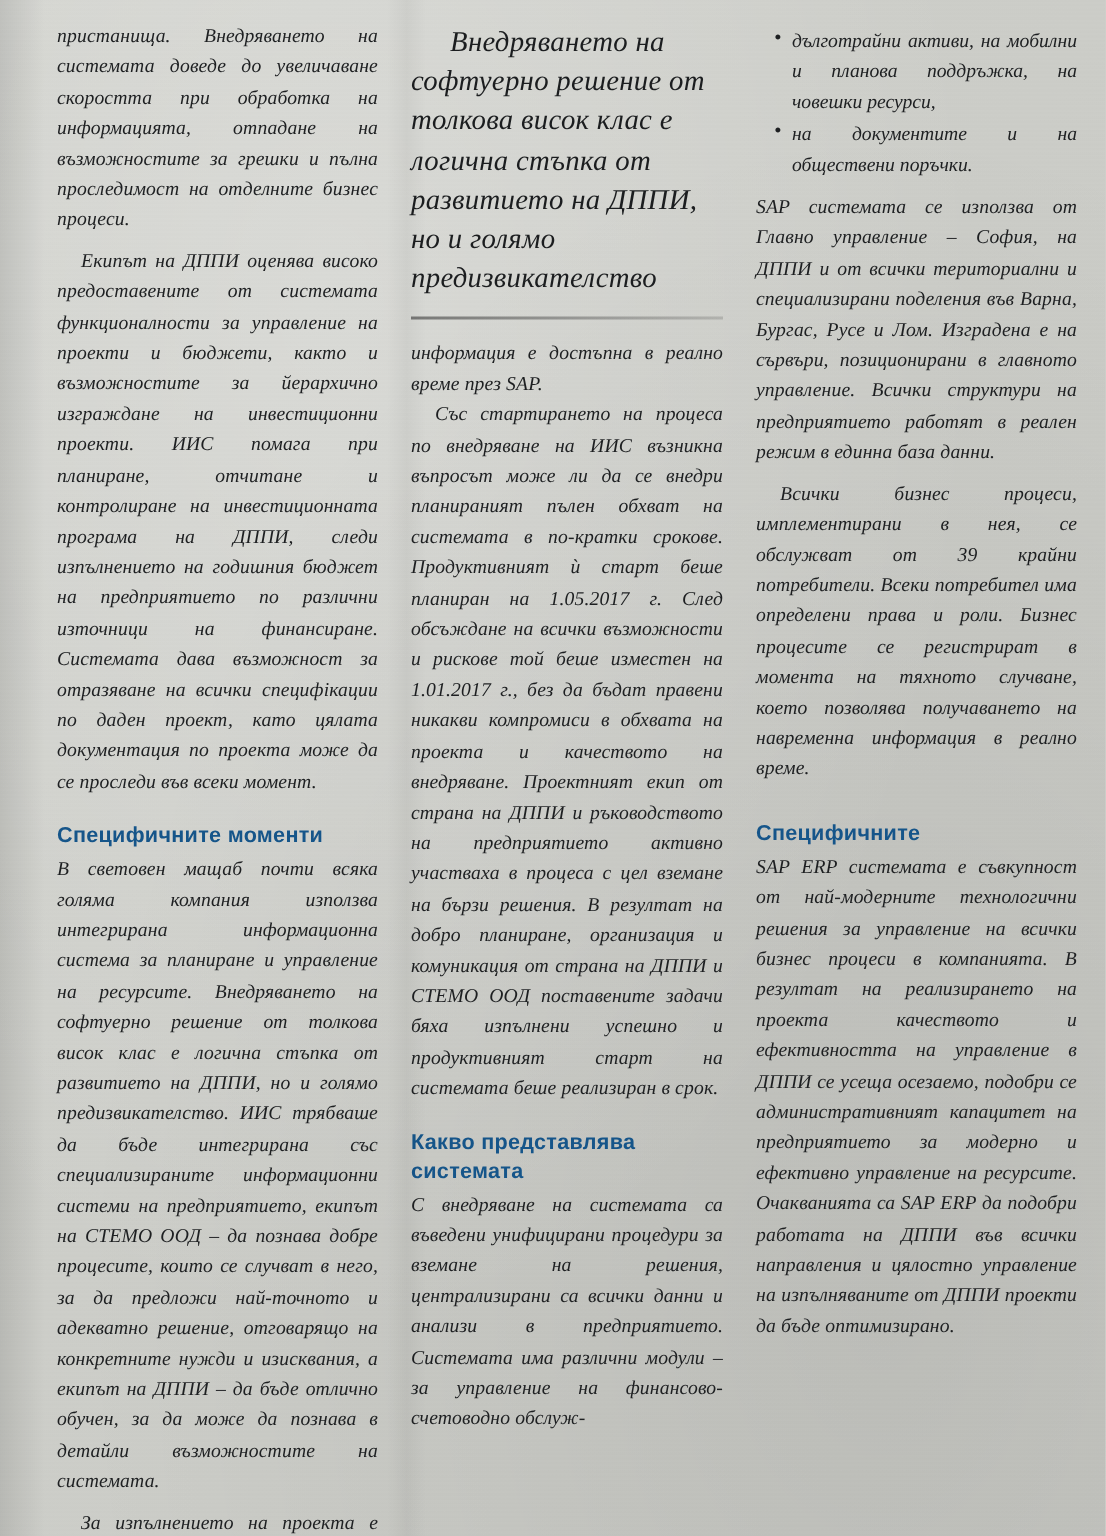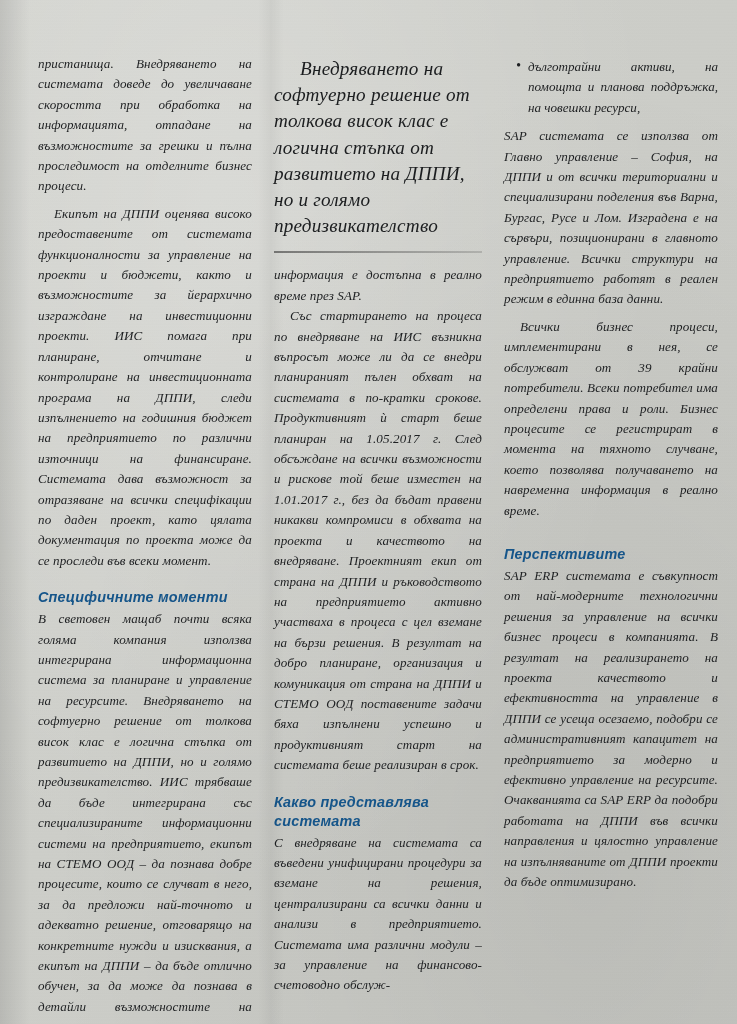--- a/index.html
+++ b/index.html
@@ -36,21 +36,20 @@
     inset: 0;
     display: flex;
     padding: 14px 16px 10px 38px;
     box-sizing: border-box;
     gap: 22px;
   }
   .col {
     flex: 1 1 0;
     min-width: 0;
     position: relative;
-    margin-top: 40px;
   }
   .col.c1 { max-width: 214px; }
   .col.c2 { max-width: 208px; }
   .col.c3 { max-width: 214px; }
 
   p {
     margin: 0 0 0 0;
     font-size: 13.1px;
     line-height: 20.4px;
     text-align: justify;
@@ -61,21 +60,20 @@
     text-indent: 16px;
     hyphens: auto;
   }
   p.noindent { text-indent: 0; }
 
   h3.section {
     margin: 17px 0 2px 0;
     font-size: 14.4px;
     line-height: 19px;
     font-weight: bold;
-    font-style: italic;
     color: #15558a;
     letter-spacing: .2px;
     font-family: "Liberation Sans", sans-serif;
   }
 
   
   .pullquote {
     font-family: "Liberation Serif", serif;
     font-style: italic;
     font-size: 19.2px;
@@ -155,26 +153,27 @@
     <div class="pullquote">Внедряването на софтуерно решение от толкова висок клас е логична стъпка от развитието на ДППИ, но и голямо предизвикателство</div>
     <div class="quote-rule"></div>
     <p class="noindent">информация е достъпна в реално време през SAP.</p>
     <p>Със стартирането на процеса по внедряване на ИИС възникна въпросът може ли да се внедри планираният пълен обхват на системата в по-кратки срокове. Продуктивният ѝ старт беше планиран на 1.05.2017 г. След обсъждане на всички възможности и рискове той беше изместен на 1.01.2017 г., без да бъдат правени никакви компромиси в обхвата на проекта и качеството на внедряване. Проектният екип от страна на ДППИ и ръководството на предприятието активно участваха в процеса с цел вземане на бързи решения. В резултат на добро планиране, организация и комуникация от страна на ДППИ и СТЕМО ООД поставените задачи бяха изпълнени успешно и продуктивният старт на системата беше реализиран в срок.</p>
     <h3 class="section">Какво представлява системата</h3>
     <p class="noindent">С внедряване на системата са въведени унифицирани процедури за вземане на решения, централизирани са всички данни и анализи в предприятието. Системата има различни модули – за управление на финансово-счетоводно обслуж-</p>
   </div>
 
   <div class="col c3">
     <ul class="bullets">
-      <li>дълготрайни активи, на помощта и планова поддръжка, на човешки ресурси,</li>
+      <li>дълготрайни активи, на мобилни и планова поддръжка, на човешки ресурси,</li>
+      <li>на документите и на обществени поръчки.</li>
     </ul>
     <p class="noindent">SAP системата се използва от Главно управление – София, на ДППИ и от всички териториални и специализирани поделения във Варна, Бургас, Русе и Лом. Изградена е на сървъри, позиционирани в главното управление. Всички структури на предприятието работят в реален режим в единна база данни.</p>
     <div class="spacer-sm"></div>
     <p>Всички бизнес процеси, имплементирани в нея, се обслужват от 39 крайни потребители. Всеки потребител има определени права и роли. Бизнес процесите се регистрират в момента на тяхното случване, което позволява получаването на навременна информация в реално време.</p>
     <div class="spacer-sm"></div>
-    <h3 class="section">Перспективите</h3>
+    <h3 class="section">Специфичните</h3>
     <p class="noindent">SAP ERP системата е съвкупност от най-модерните технологични решения за управление на всички бизнес процеси в компанията. В резултат на реализирането на проекта качеството и ефективността на управление в ДППИ се усеща осезаемо, подобри се административният капацитет на предприятието за модерно и ефективно управление на ресурсите. Очакванията са SAP ERP да подобри работата на ДППИ във всички направления и цялостно управление на изпълняваните от ДППИ проекти да бъде оптимизирано.</p>
   </div>
 
 </div>
 
 <div class="fold"></div>
 <div class="scan-noise"></div>
 
 </body></html>

